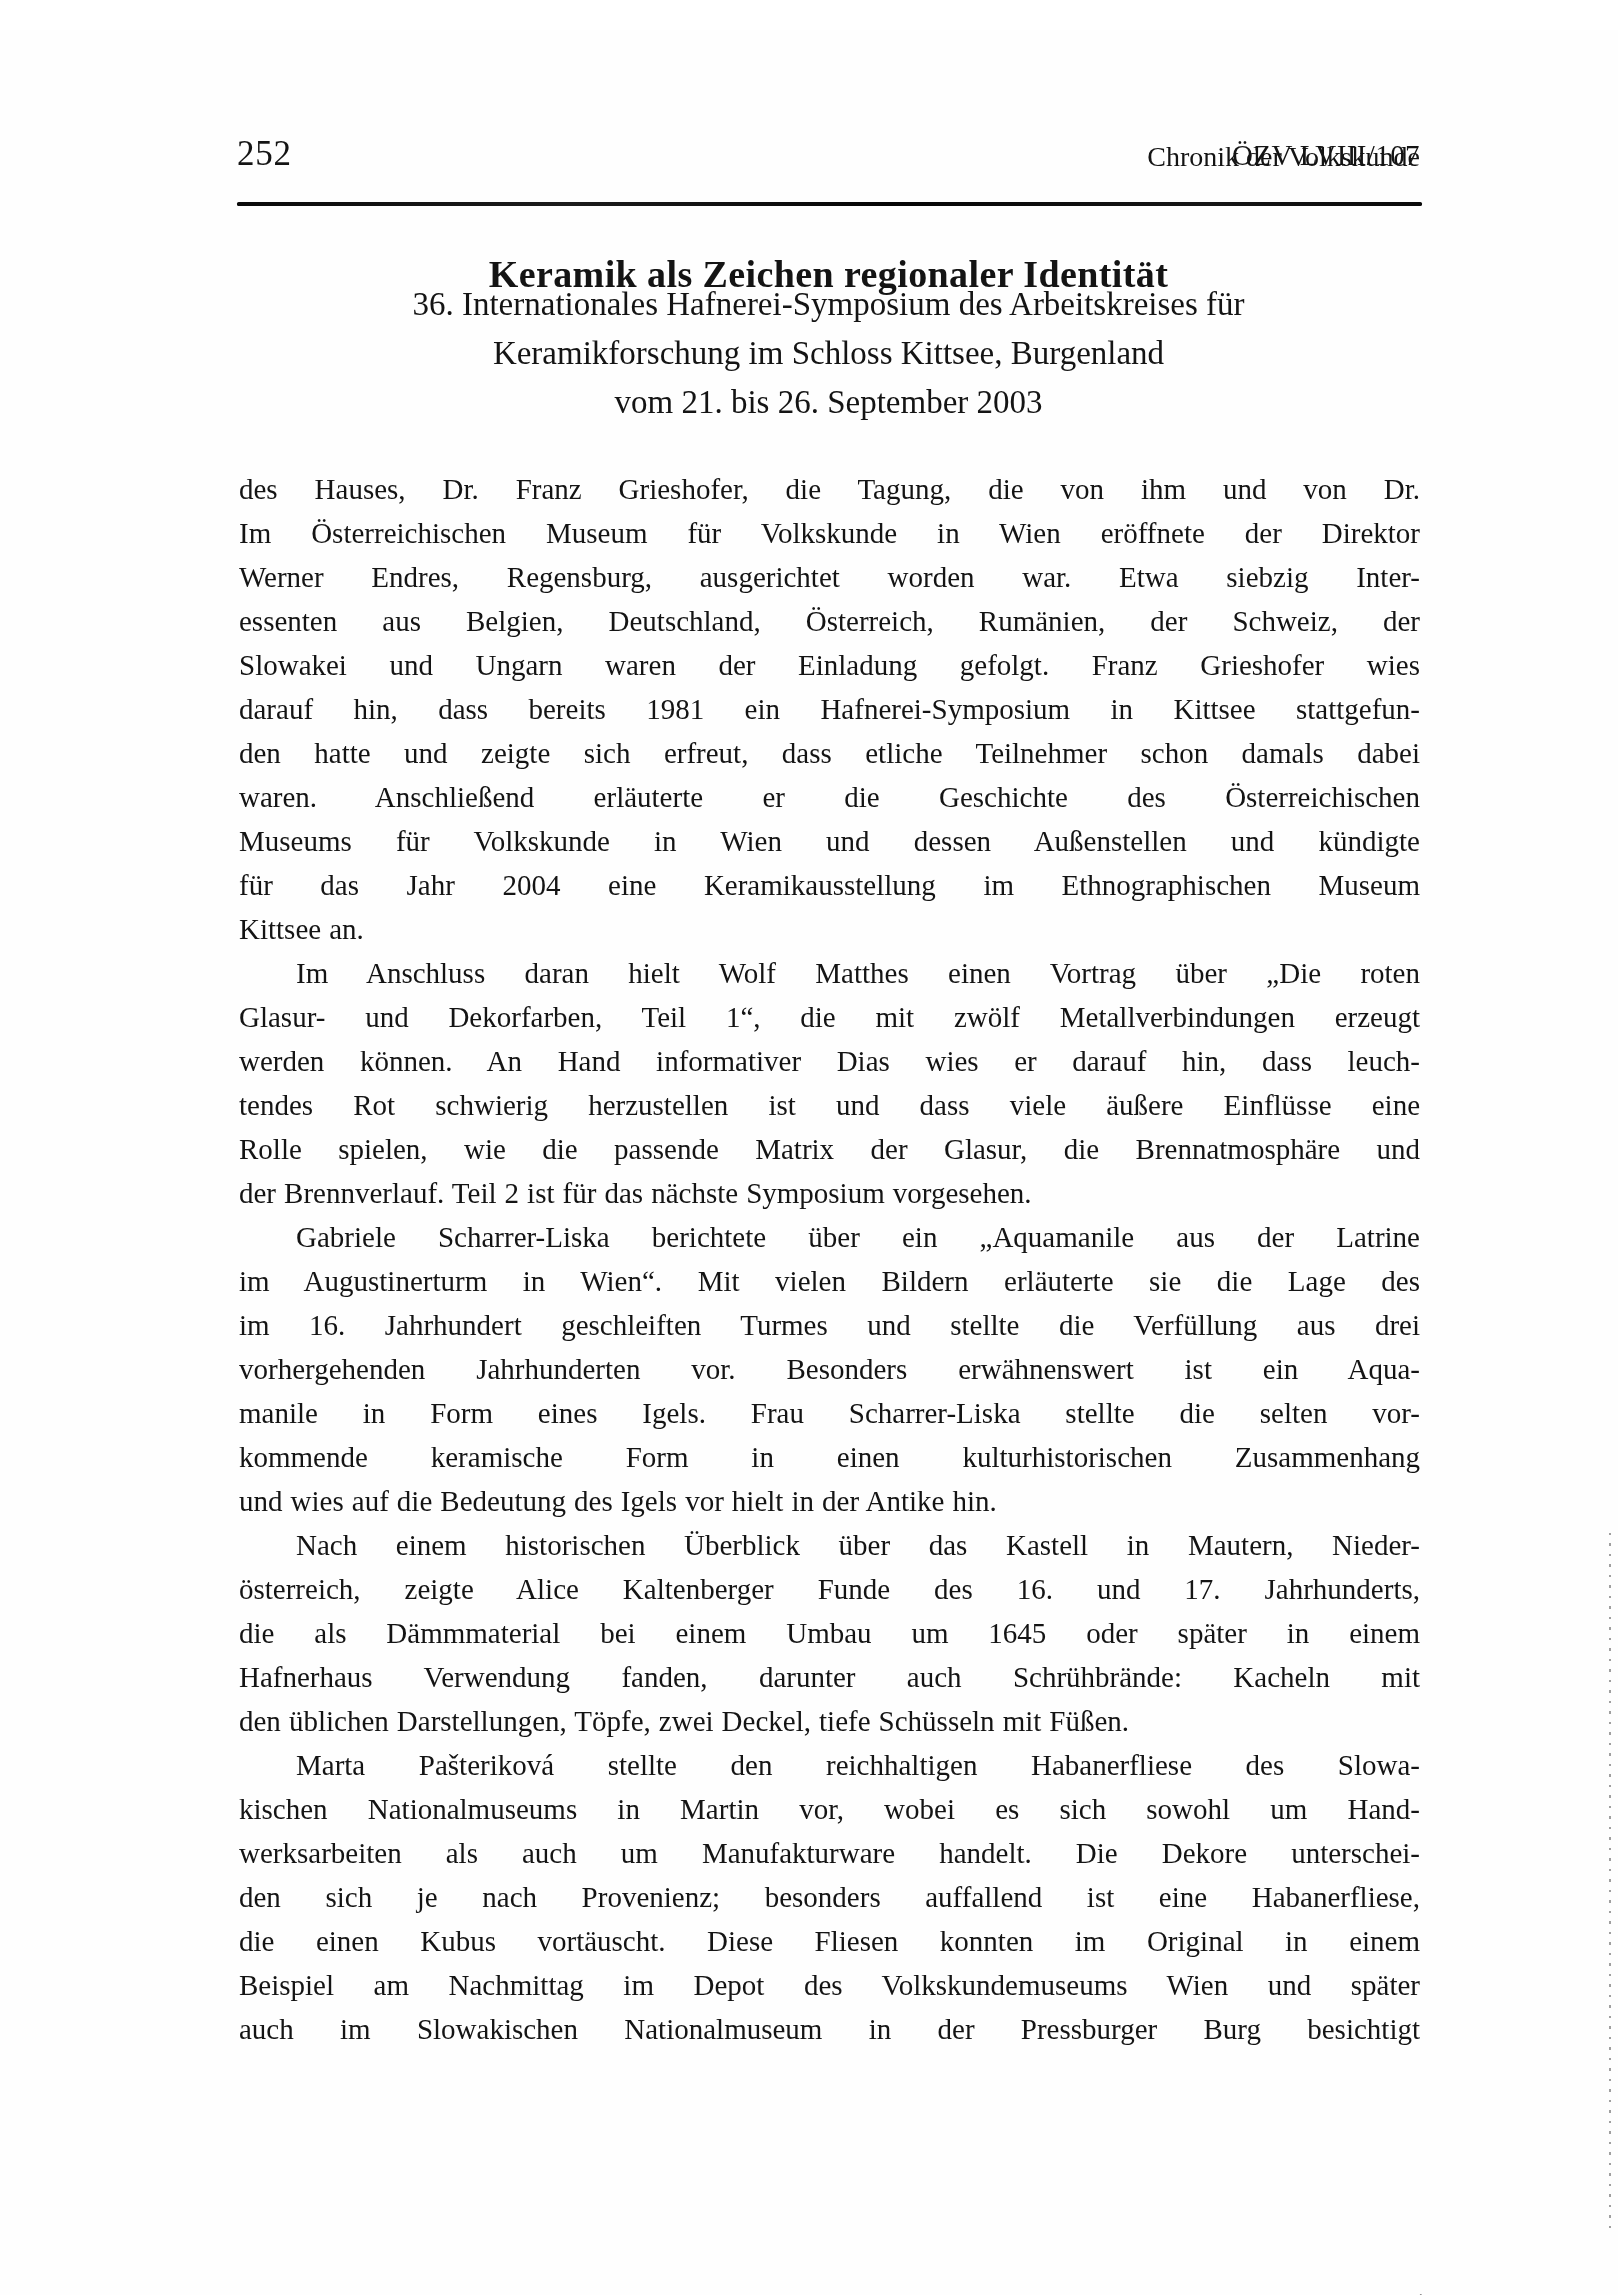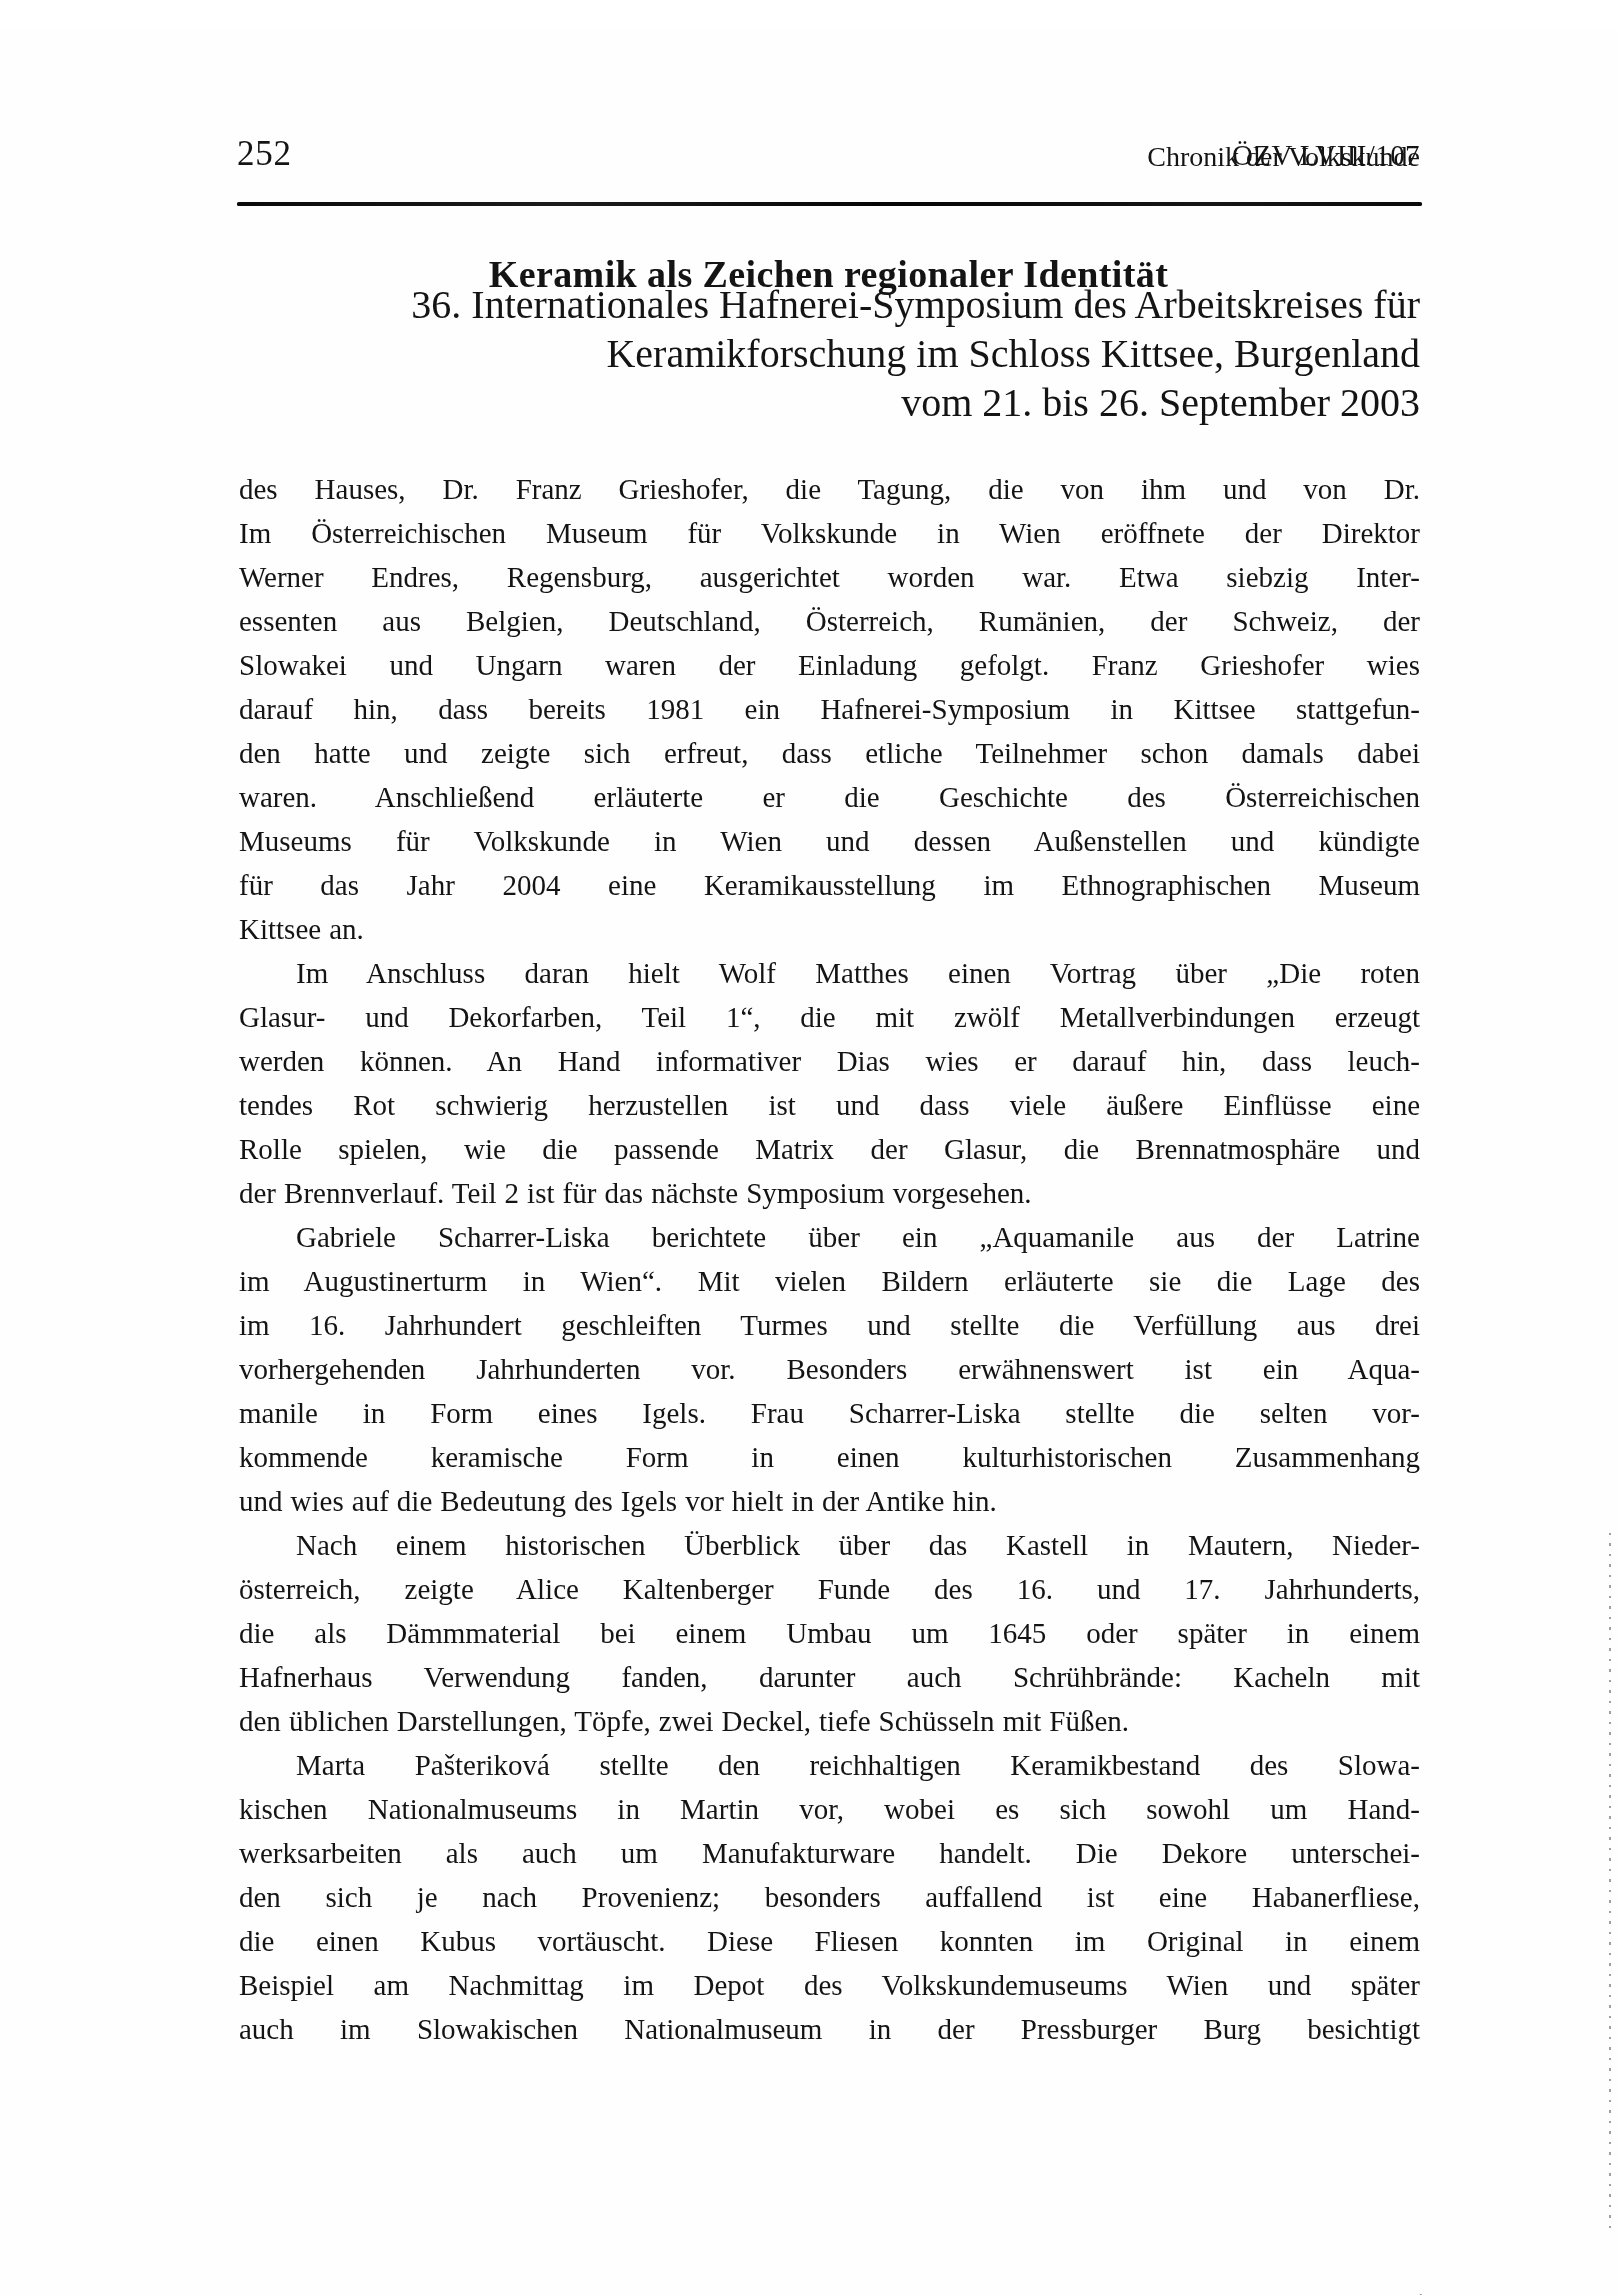--- a/index.html
+++ b/index.html
@@ -51,22 +51,22 @@
     position: absolute;
     left: 237px; top: 197px; width: 1183px;
     text-align: center;
     font-size: 38px;
     font-weight: bold;
     letter-spacing: 0.4px;
   }
   .subtitle {
     position: absolute;
     left: 237px; top: 250px; width: 1183px;
-    text-align: right;
-    font-size: 40px;
+    text-align: center;
+    font-size: 33px;
     line-height: 49px;
   }
 
   
   .article-body {
     position: absolute;
     left: 239px; top: 437px; width: 1181px;
     font-size: 29px;
     line-height: 44px;
     word-spacing: 0.8px;
@@ -153,21 +153,21 @@
         <div class="line flush-left">und wies auf die Bedeutung des Igels vor hielt in der Antike hin.</div>
       </div>
       <div class="para">
         <div class="line first-indent">Nach einem historischen Überblick über das Kastell in Mautern, Nieder-</div>
         <div class="line">österreich, zeigte Alice Kaltenberger Funde des 16. und 17. Jahrhunderts,</div>
         <div class="line">die als Dämmmaterial bei einem Umbau um 1645 oder später in einem</div>
         <div class="line">Hafnerhaus Verwendung fanden, darunter auch Schrühbrände: Kacheln mit</div>
         <div class="line flush-left">den üblichen Darstellungen, Töpfe, zwei Deckel, tiefe Schüsseln mit Füßen.</div>
       </div>
       <div class="para">
-        <div class="line first-indent">Marta Pašteriková stellte den reichhaltigen Keramikbestand des Slowa-</div>
+        <div class="line first-indent">Marta Pašteriková stellte den reichhaltigen Habanerfliese des Slowa-</div>
         <div class="line">kischen Nationalmuseums in Martin vor, wobei es sich sowohl um Hand-</div>
         <div class="line">werksarbeiten als auch um Manufakturware handelt. Die Dekore unterschei-</div>
         <div class="line">den sich je nach Provenienz; besonders auffallend ist eine Habanerfliese,</div>
         <div class="line">die einen Kubus vortäuscht. Diese Fliesen konnten im Original in einem</div>
         <div class="line">Beispiel am Nachmittag im Depot des Volkskundemuseums Wien und später</div>
         <div class="line">auch im Slowakischen Nationalmuseum in der Pressburger Burg besichtigt</div>
       </div>
     </div>
 
   <div class="dotline"></div>

